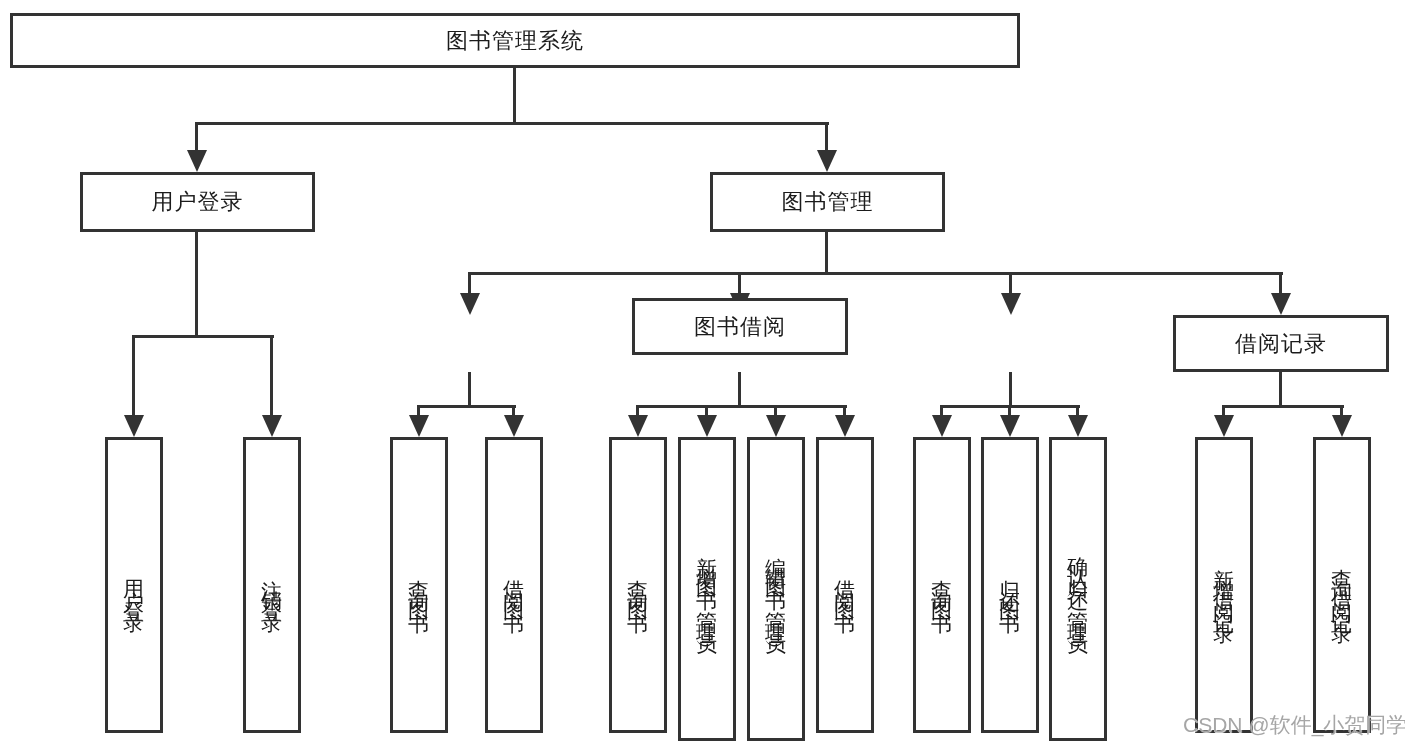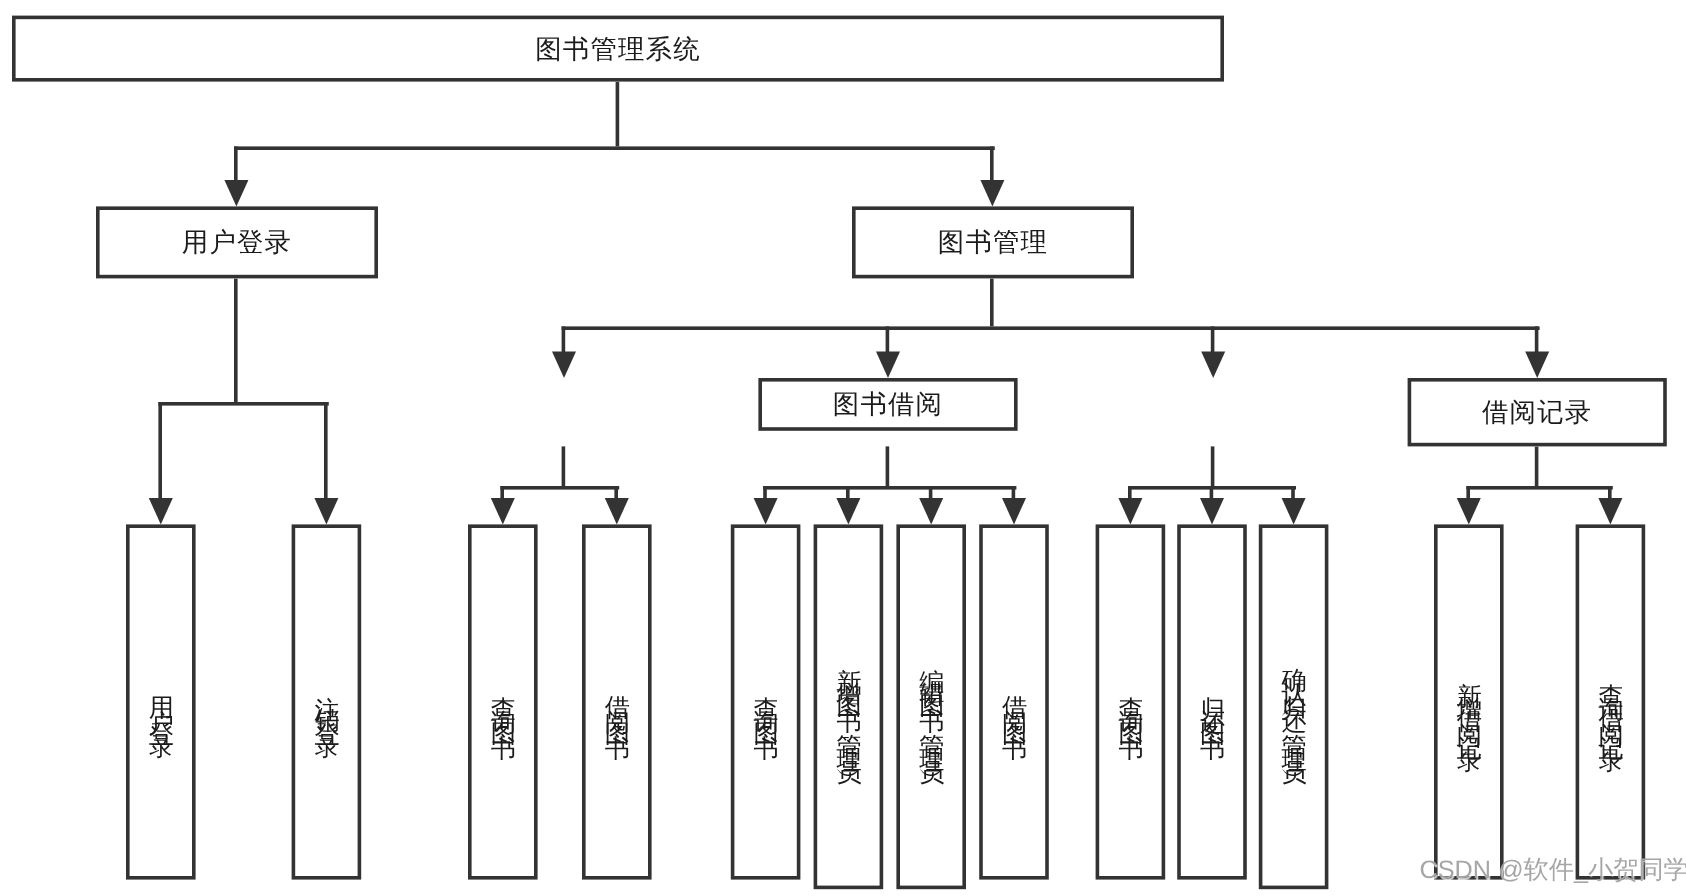--- a/index.html
+++ b/index.html
@@ -139,21 +139,21 @@
     <span class="hlabel">图书管理系统</span>
   </div>
 
   <div class="box" style="left:80px; top:172px; width:235px; height:60px;">
     <span class="hlabel">用户登录</span>
   </div>
   <div class="box" style="left:710px; top:172px; width:235px; height:60px;text-align:right;">
     <span class="hlabel">图书管理</span>
   </div>
 
-  <div class="box" style="left:632px; top:315px; width:216px; height:44px;justify-content:center;">
+  <div class="box" style="left:632px; top:298px; width:216px; height:57px;justify-content:center;">
     <span class="hlabel">图书借阅</span>
   </div>
   <div class="box" style="left:1173px; top:315px; width:216px; height:57px;">
     <span class="hlabel">借阅记录</span>
   </div>
 
   <div class="box leaf" style="left:105px; top:437px; width:58px; height:296px;">
     <span class="vlabel">用户登录</span>
   </div>
   <div class="box leaf" style="left:243px; top:437px; width:58px; height:296px;">

